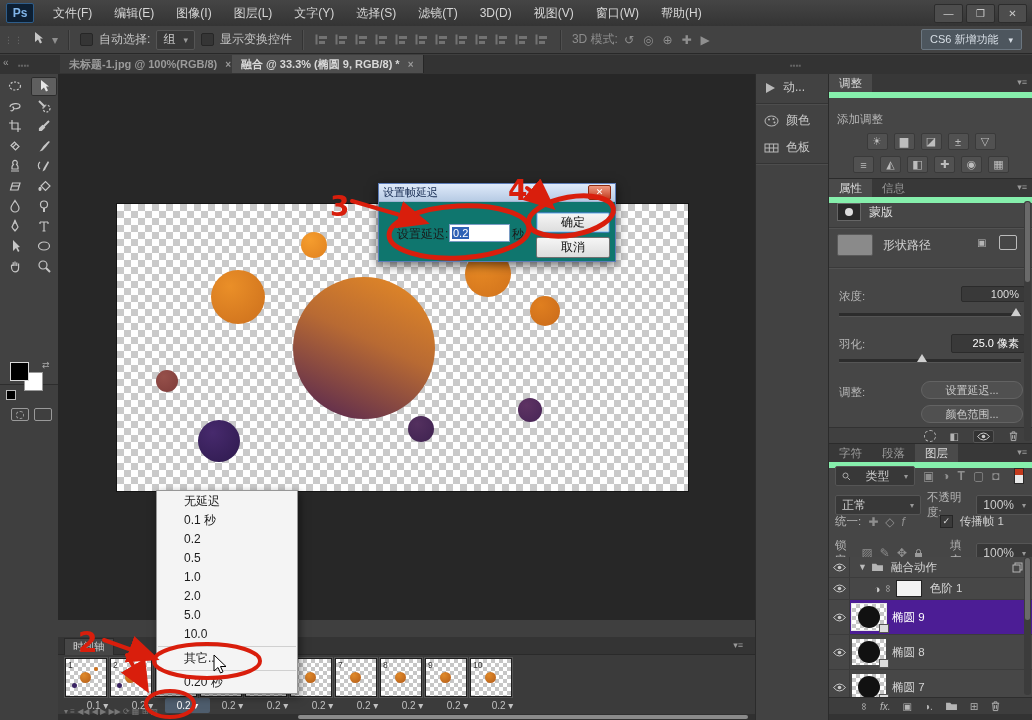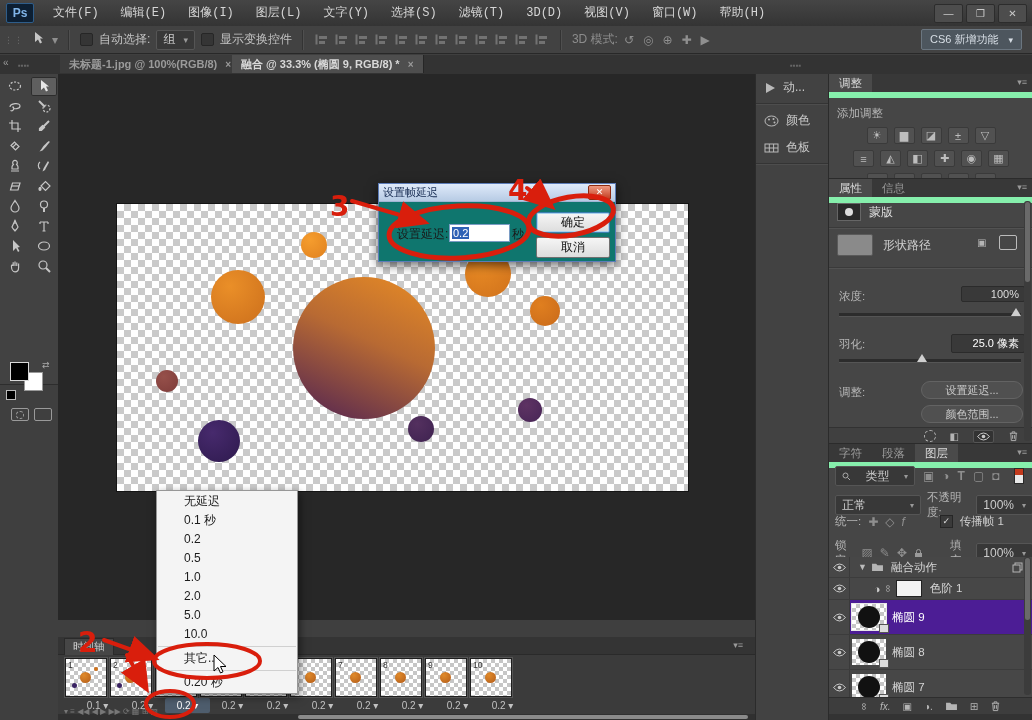--- a/index.html
+++ b/index.html
@@ -5,21 +5,21 @@
   html,body{margin:0;padding:0;background:#222;}
   #app{position:relative;width:1032px;height:720px;background:#3f3f3f;overflow:hidden;
        font-family:"Liberation Sans","DejaVu Sans",sans-serif;color:#d2d2d2;font-size:12px;
        -webkit-font-smoothing:antialiased;}
   .abs{position:absolute;}
   
   #menubar{position:absolute;left:0;top:0;width:1032px;height:26px;
            background:linear-gradient(#454545,#343434);display:flex;align-items:center;border-bottom:1px solid #222;}
   #ps-logo{width:26px;height:18px;margin:0 8px 0 6px;background:#0c1f33;border:1px solid #2e5d8a;border-radius:2px;
            color:#7fb4e8;font-weight:bold;font-size:12px;display:flex;align-items:center;justify-content:center;}
-  .menu-item{padding:0 11px;color:#d6d6d6;line-height:26px;cursor:default;font-family:Liberation Mono, monospace;}
+  .menu-item{padding:0 11px;color:#d6d6d6;line-height:26px;cursor:default;}
   #win-controls{margin-left:auto;margin-right:5px;display:flex;gap:3px;}
   .win-btn{width:27px;height:17px;background:#4d4d4d;border:1px solid #2c2c2c;border-radius:2px;
            color:#c9c9c9;font-size:10px;display:flex;align-items:center;justify-content:center;}
   
   #optionsbar{position:absolute;left:0;top:26px;width:1032px;height:28px;background:#424242;
               border-bottom:1px solid #282828;display:flex;align-items:center;gap:6px;padding-left:4px;box-sizing:border-box;}
   .grip{color:#666;font-size:9px;letter-spacing:1px;}
   .ob-sep{width:1px;height:20px;background:#333;border-right:1px solid #4f4f4f;margin:0 4px;}
   .ob-check{width:11px;height:11px;background:#353535;border:1px solid #262626;border-radius:2px;}
   .ob-label{color:#c2c2c2;}
@@ -512,21 +512,21 @@
     <div class="cd-sep"></div>
   </div>
 
   <div id="right-dock">
 
     <div class="abs" style="left:0;top:0;width:204px;height:104px">
       <div class="panel-header">
         <span class="ptab on">调整</span>
         <span class="pmenu">▾≡</span>
       </div>
-      <div style="padding:8px 8px 0" class="p-label">添加调整</div>
+      <div style="padding:14px 8px 0" class="p-label">添加调整</div>
       <div class="adj-row" id="adj-row1">
           <span class="adj-ico">☀</span>
           <span class="adj-ico">▆</span>
           <span class="adj-ico">◪</span>
           <span class="adj-ico">±</span>
           <span class="adj-ico">▽</span>
         </div>
       <div class="adj-row" id="adj-row2">
           <span class="adj-ico">≡</span>
           <span class="adj-ico">◭</span>

